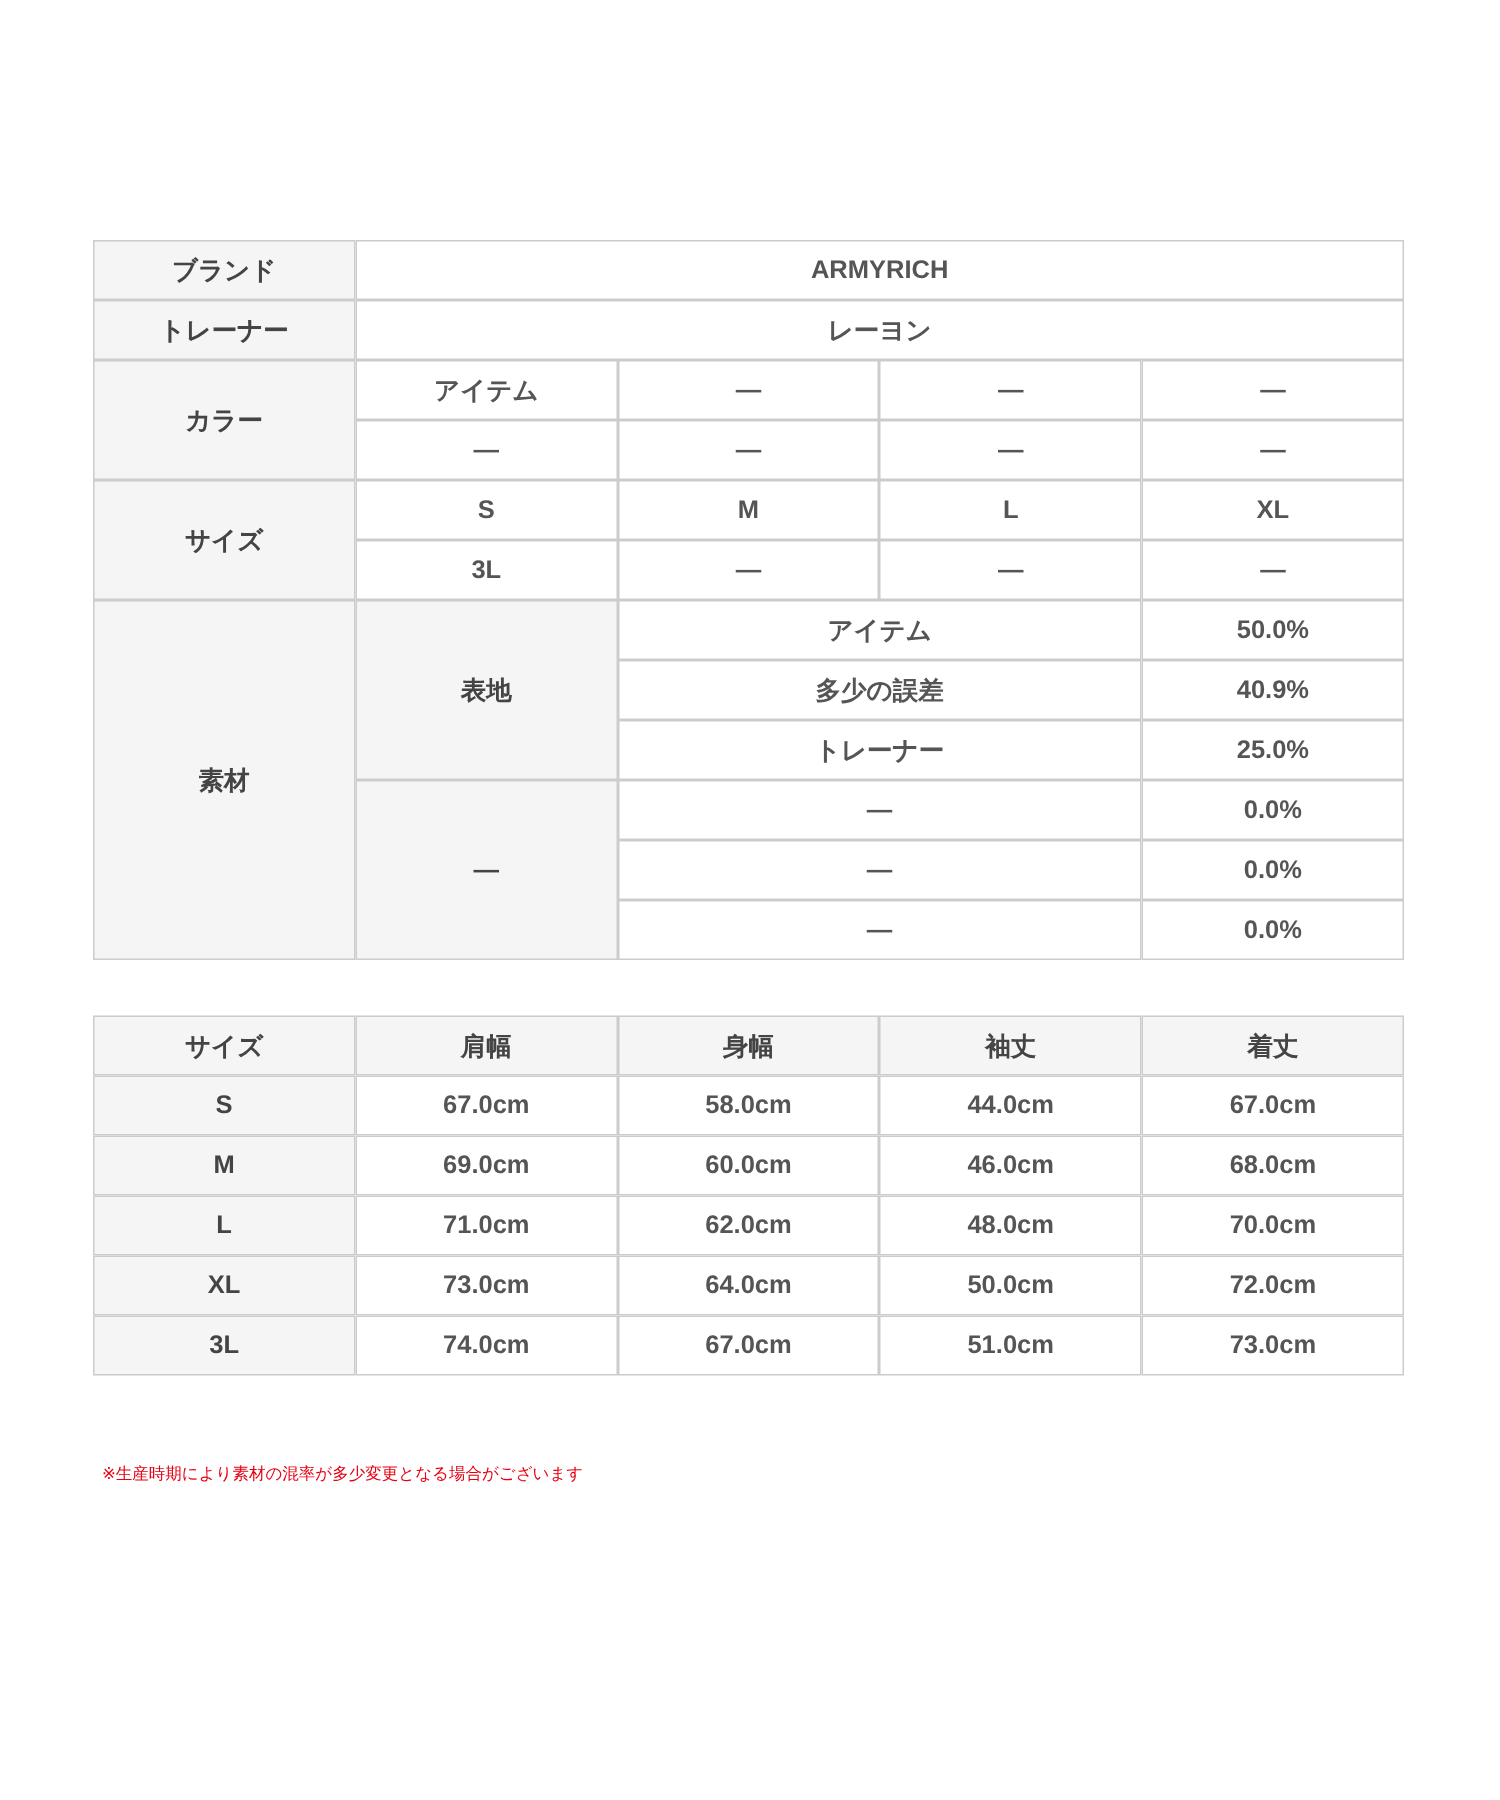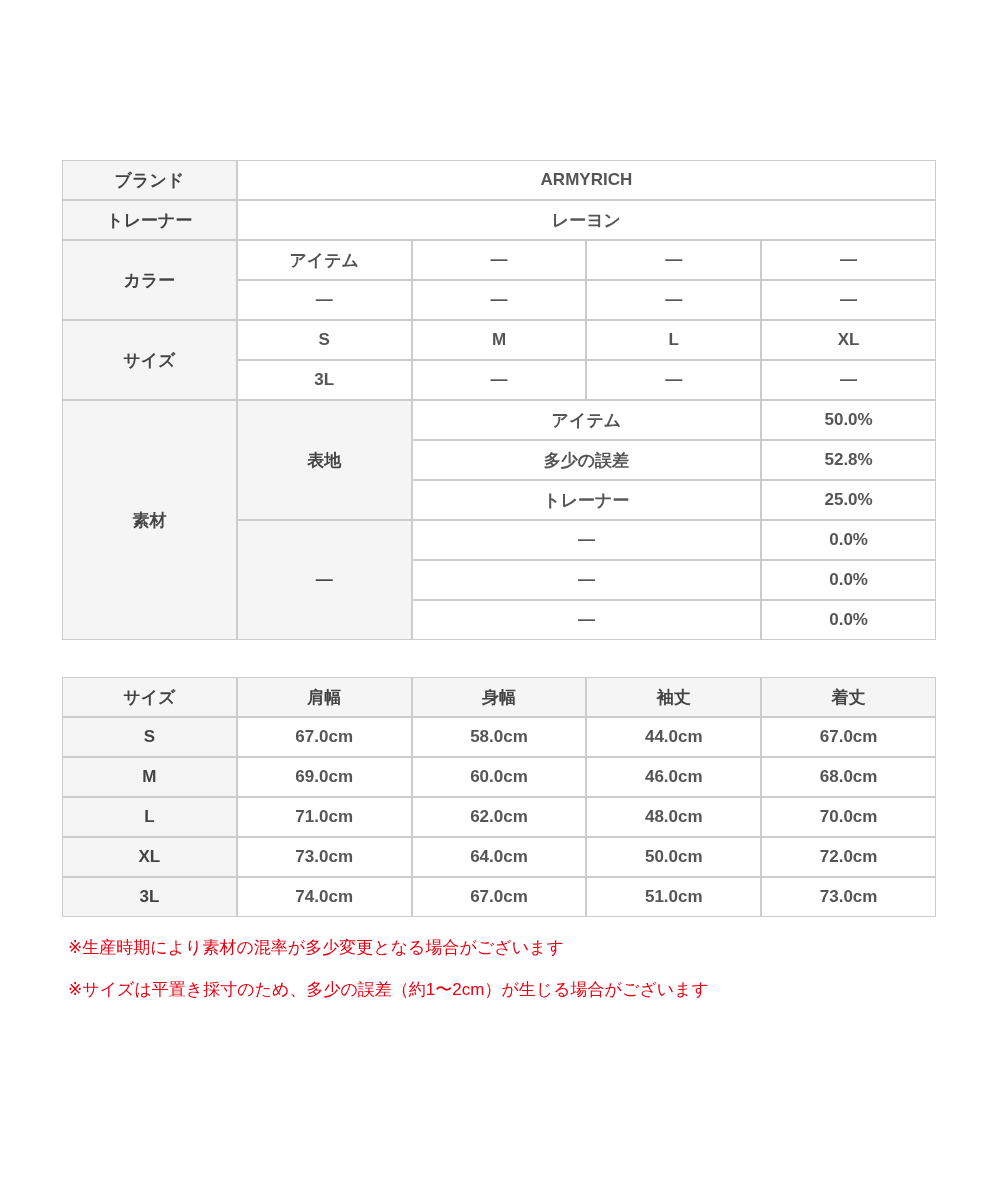--- a/index.html
+++ b/index.html
@@ -44,23 +44,23 @@
   }
   td {
     background: #ffffff;
     color: var(--value-text, #555555);
     font-weight: bold;
   }
   .size-table {
     margin-top: 37px;
   }
   .notes {
-    margin-top: 19px;
+    margin-top: 54px;
     color: var(--note-red, #e60012);
-    font-size: 17px;
+    font-size: 11px;
     line-height: 24px;
   }
   .notes p {
     margin: 0 0 18px 6px;
   }
 </style>
 </head>
 <body>
 
 <div class="viewport">
@@ -110,21 +110,21 @@
           <td>—</td>
         </tr>
         <tr>
           <th rowspan="6">素材</th>
           <th rowspan="3">表地</th>
           <td colspan="2">アイテム</td>
           <td>50.0%</td>
         </tr>
         <tr>
           <td colspan="2">多少の誤差</td>
-          <td>52.8%</td>
+          <td>40.9%</td>
         </tr>
         <tr>
           <td colspan="2">トレーナー</td>
           <td>25.0%</td>
         </tr>
         <tr>
           <th rowspan="3">—</th>
           <td colspan="2">—</td>
           <td>0.0%</td>
         </tr>
@@ -188,17 +188,16 @@
           <td>74.0cm</td>
           <td>67.0cm</td>
           <td>51.0cm</td>
           <td>73.0cm</td>
         </tr>
       </tbody>
     </table>
 
     <div class="notes">
       <p>※生産時期により素材の混率が多少変更となる場合がございます</p>
-      <p>※サイズは平置き採寸のため、多少の誤差（約1〜2cm）が生じる場合がございます</p>
     </div>
 
   </div>
 </div>
 
 </body></html>

